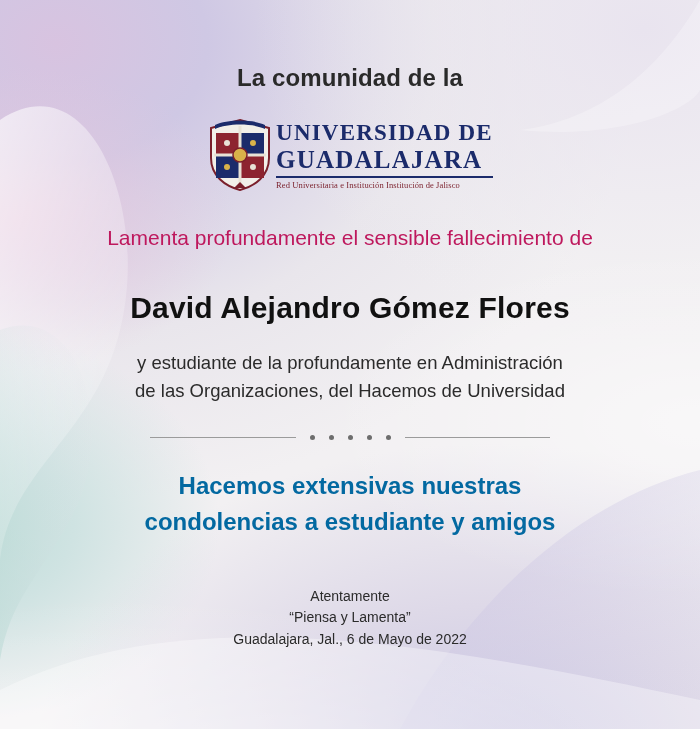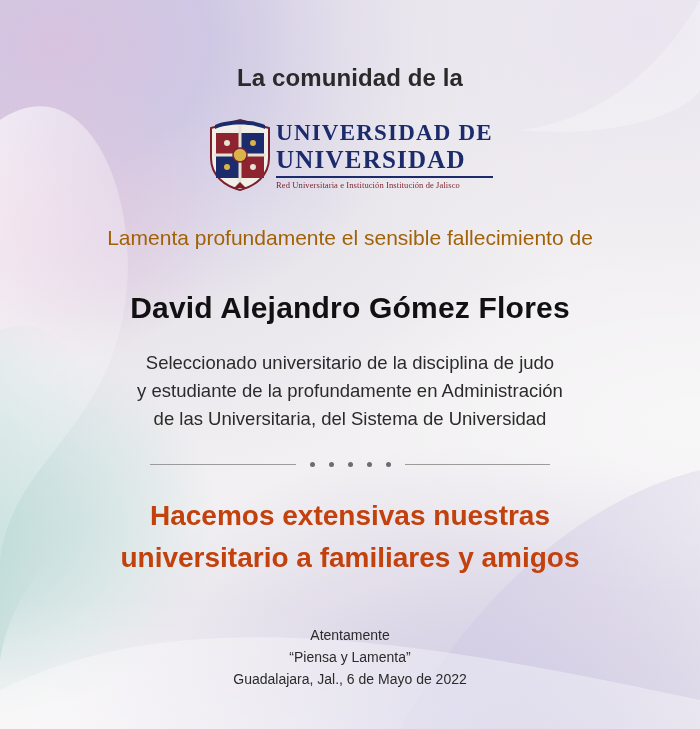--- a/index.html
+++ b/index.html
@@ -107,21 +107,21 @@
   .logo-text .l3 {
     font-family: "Liberation Serif", serif;
     font-size: 8.5px;
     color: #7a1f2b;
     letter-spacing: .1px;
   }
 
   .line-laments {
     margin-top: 34px;
     font-size: 21px;
-    color: #a16207;
+    color: #be185d;
   }
 
   .name {
     margin-top: 41px;
     font-size: 30px;
     font-weight: bold;
     color: #111;
     letter-spacing: .2px;
   }
 
@@ -153,24 +153,24 @@
   }
   .divider .dot {
     width: 5px;
     height: 5px;
     border-radius: 50%;
     background: #6d6d6d;
   }
 
   .condol {
     margin-top: 28px;
-    font-size: 28px;
+    font-size: 24px;
     font-weight: bold;
     line-height: 1.5;
-    color: #c2410c;
+    color: #0369a1;
   }
 
   .closing {
     margin-top: 46px;
     font-size: 14px;
     line-height: 1.55;
     color: #2b2b2b;
   }
 </style>
 </head>
@@ -230,51 +230,50 @@
 
           <circle cx="20" cy="25" r="3" fill="#e8e2d6"></circle>
           <circle cx="46" cy="25" r="3" fill="#d9b24a"></circle>
           <circle cx="20" cy="49" r="3" fill="#d9b24a"></circle>
           <circle cx="46" cy="49" r="3" fill="#e8e2d6"></circle>
           <path d="M33 64 L27 70 L39 70 Z" fill="#7a1f2b"></path>
         </svg>
       </div>
       <div class="logo-text">
         <div class="l1">UNIVERSIDAD DE</div>
-        <div class="l2">UNIVERSIDAD</div>
+        <div class="l2">GUADALAJARA</div>
         <div class="logo-rule"></div>
         <div class="l3">Red Universitaria e Institución Institución de Jalisco</div>
       </div>
     </div>
 
     <div class="line-laments">Lamenta profundamente el sensible fallecimiento de</div>
 
     <div class="name">David Alejandro Gómez Flores</div>
 
     <div class="desc">
-      <div>Seleccionado universitario de la disciplina de judo</div>
       <div>y estudiante de la profundamente en Administración</div>
-      <div>de las Universitaria, del Sistema de Universidad</div>
+      <div>de las Organizaciones, del Hacemos de Universidad</div>
     </div>
 
     <div class="divider">
       <div class="rule"></div>
       <div class="dots">
         <span class="dot"></span>
         <span class="dot"></span>
         <span class="dot"></span>
         <span class="dot"></span>
         <span class="dot"></span>
       </div>
       <div class="rule"></div>
     </div>
 
     <div class="condol">
       <div>Hacemos extensivas nuestras</div>
-      <div>universitario a familiares y amigos</div>
+      <div>condolencias a estudiante y amigos</div>
     </div>
 
     <div class="closing">
       <div>Atentamente</div>
       <div>“Piensa y Lamenta”</div>
       <div>Guadalajara, Jal., 6 de Mayo  de 2022</div>
     </div>
 
   </div>
 </div>

